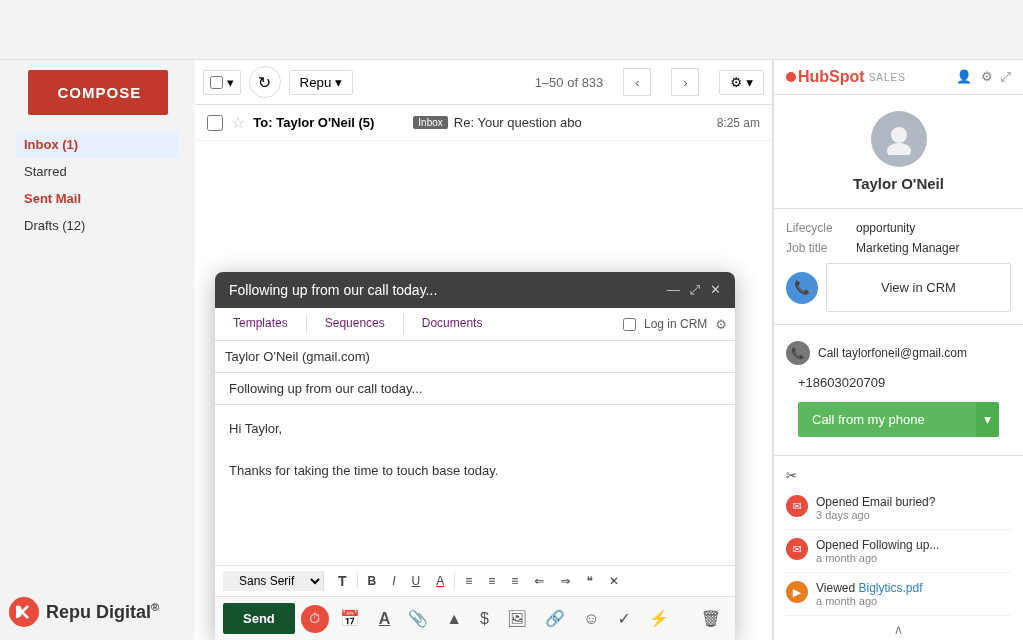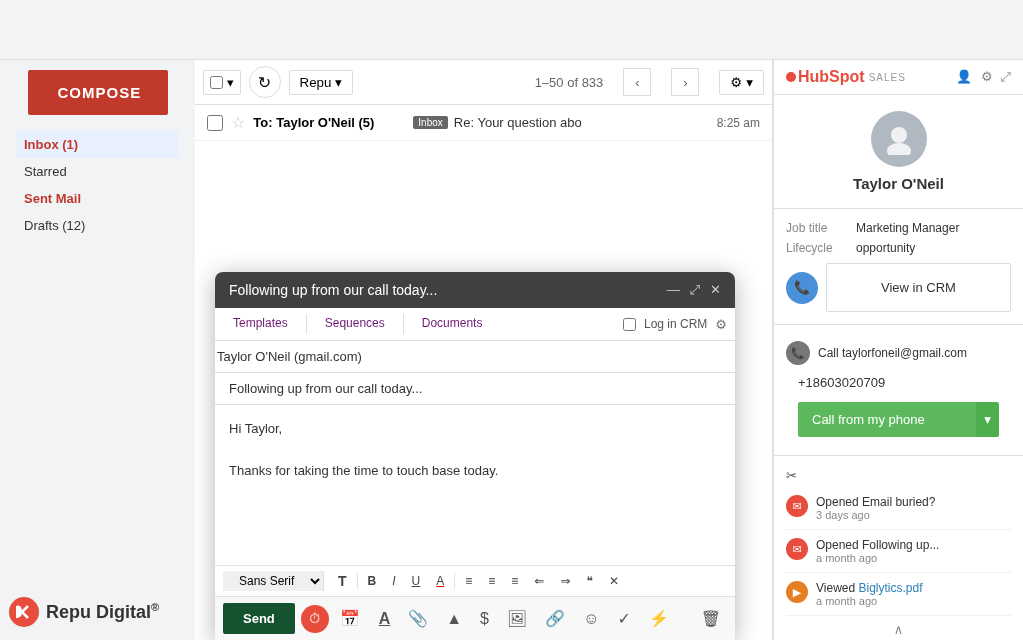--- a/index.html
+++ b/index.html
@@ -255,21 +255,21 @@
     }
 
     .compose-divider {
       width: 1px;
       height: 20px;
       background: #e0e0e0;
       margin: 0 4px;
     }
 
     .compose-to {
-      padding: 8px 2px;
+      padding: 8px 10px;
       border-bottom: 1px solid #e0e0e0;
       color: #333;
       font-size: 13px;
     }
 
     .compose-subject {
       padding: 8px 14px;
       border-bottom: 1px solid #e0e0e0;
       color: #333;
       font-size: 13px;
@@ -702,26 +702,26 @@
         <svg width="32" height="32" viewBox="0 0 32 32">
           <circle cx="16" cy="12" r="8" fill="white" opacity="0.8"></circle>
           <ellipse cx="16" cy="28" rx="12" ry="8" fill="white" opacity="0.8"></ellipse>
         </svg>
       </div>
       <div class="contact-name">Taylor O'Neil</div>
     </div>
 
     <div class="contact-info">
       <div class="contact-info-row">
+        <span class="contact-info-label">Lifecycle</span>
+        <span class="contact-info-value">opportunity</span>
+      </div>
+      <div class="contact-info-row">
         <span class="contact-info-label">Job title</span>
         <span class="contact-info-value">Marketing Manager</span>
-      </div>
-      <div class="contact-info-row">
-        <span class="contact-info-label">Lifecycle</span>
-        <span class="contact-info-value">opportunity</span>
       </div>
       <div style="display:flex;gap:8px;align-items:center;margin-top:8px;">
         <div style="width:32px;height:32px;border-radius:50%;background:#4a90d9;display:flex;align-items:center;justify-content:center;color:white;cursor:pointer;">📞</div>
         <button class="crm-btn" style="margin-top:0;flex:1;">View in CRM</button>
       </div>
     </div>
 
     <div class="phone-section">
       <div class="call-email-row">
         <div style="width:24px;height:24px;border-radius:50%;background:#777;display:flex;align-items:center;justify-content:center;color:white;font-size:11px;">📞</div>

